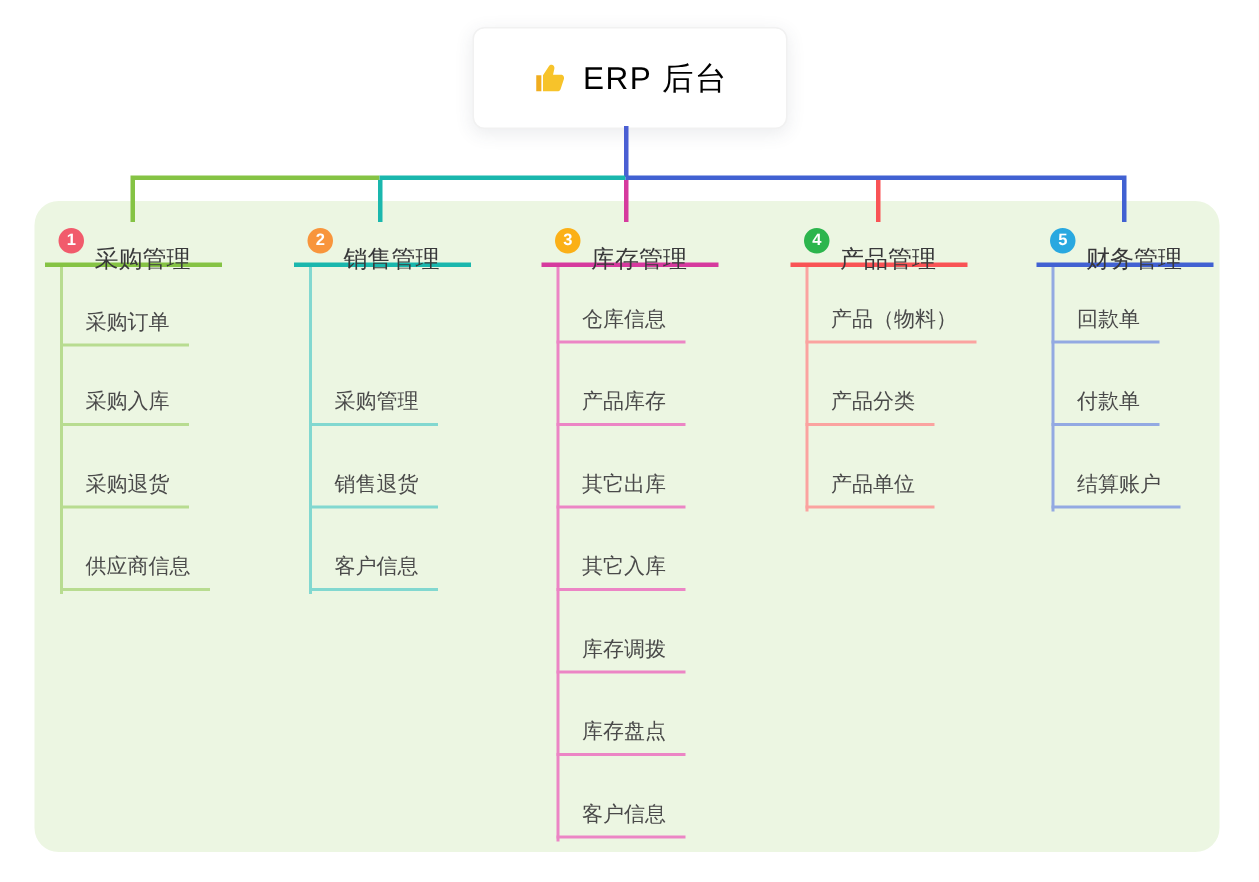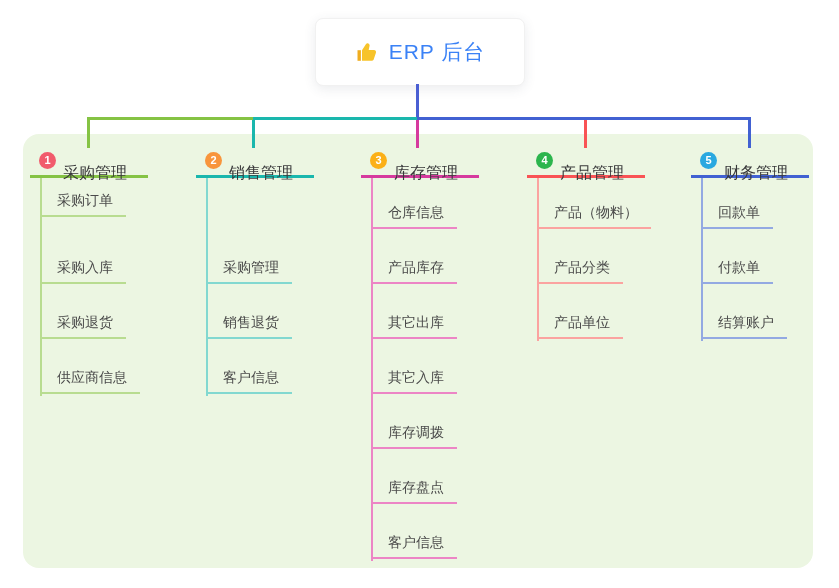--- a/index.html
+++ b/index.html
@@ -22,21 +22,21 @@
   .spine{position:absolute;width:2px;}
   .child{position:absolute;font-size:14px;color:#4a4a4a;line-height:20px;
          padding:0 13px 5px 17px;white-space:nowrap;border-bottom:2px solid;}
 </style>
 </head>
 <body>
 
 <div id="stage">
   <div id="panel" style="background: rgb(236, 246, 226);"></div>
 
-  <div id="root-node" style="color: #3b82f6;">
+  <div id="root-node" style="color: #000000;">
     <svg viewBox="0 0 24 24" aria-hidden="true">
       <path id="thumb-cuff" d="M2.5 10.2h3.4v10.6H2.5z" fill="#f0ad1f"></path>
       <path id="thumb-hand" d="M7 20.8h9.6c1 0 1.9-.63 2.15-1.55l2.2-6.6c.42-1.35-.55-2.75-1.95-2.75h-5.3l.88-4.1c.2-1-.3-2-1.2-2.4-.85-.38-1.85-.08-2.35.65L7 10.2z" fill="#f7c32a"></path>
     </svg>
     <span>ERP 后台</span>
   </div>
 <div class="line" style="left: 416px; top: 84px; width: 3px; height: 34px; background: rgb(74, 95, 211);"></div>
     <div class="line" style="left: 87px; top: 117px; width: 166px; height: 3px; background: rgb(133, 195, 68);"></div>
     <div class="line" style="left: 253px; top: 117px; width: 164px; height: 3px; background: rgb(26, 183, 173);"></div>
     <div class="line" style="left: 417px; top: 117px; width: 334px; height: 3px; background: rgb(65, 97, 210);"></div>
@@ -44,21 +44,21 @@
     <div class="line" style="left: 252px; top: 120px; width: 3px; height: 28px; background: rgb(26, 183, 173);"></div>
     <div class="line" style="left: 416px; top: 120px; width: 3px; height: 28px; background: rgb(214, 58, 158);"></div>
     <div class="line" style="left: 584px; top: 120px; width: 3px; height: 28px; background: rgb(249, 83, 85);"></div>
     <div class="line" style="left: 748px; top: 120px; width: 3px; height: 28px; background: rgb(65, 97, 210);"></div>
     <div class="branch-underline line" style="left: 30px; top: 175px; background: rgb(133, 195, 68);"></div>
     <div class="branch-header" style="left: 39px;">
       <span class="badge" style="background: rgb(241, 91, 108);">1</span>
       <span class="branch-title">采购管理</span>
     </div>
     <div class="spine line" style="left: 40px; top: 178px; height: 218px; background: rgb(184, 220, 144);"></div>
-    <div class="child" style="left: 40px; top: 190px; border-bottom-color: rgb(184, 220, 144);">采购订单</div>
+    <div class="child" style="left: 40px; top: 204px; border-bottom-color: rgb(184, 220, 144);">采购订单</div>
     <div class="child" style="left: 40px; top: 257px; border-bottom-color: rgb(184, 220, 144);">采购入库</div>
     <div class="child" style="left: 40px; top: 312px; border-bottom-color: rgb(184, 220, 144);">采购退货</div>
     <div class="child" style="left: 40px; top: 367px; border-bottom-color: rgb(184, 220, 144);">供应商信息</div>
     <div class="branch-underline line" style="left: 196px; top: 175px; background: rgb(26, 183, 173);"></div>
     <div class="branch-header" style="left: 205px;">
       <span class="badge" style="background: rgb(248, 149, 60);">2</span>
       <span class="branch-title">销售管理</span>
     </div>
     <div class="spine line" style="left: 206px; top: 178px; height: 218px; background: rgb(130, 216, 208);"></div>
     <div class="child" style="left: 206px; top: 257px; border-bottom-color: rgb(130, 216, 208);">采购管理</div>

